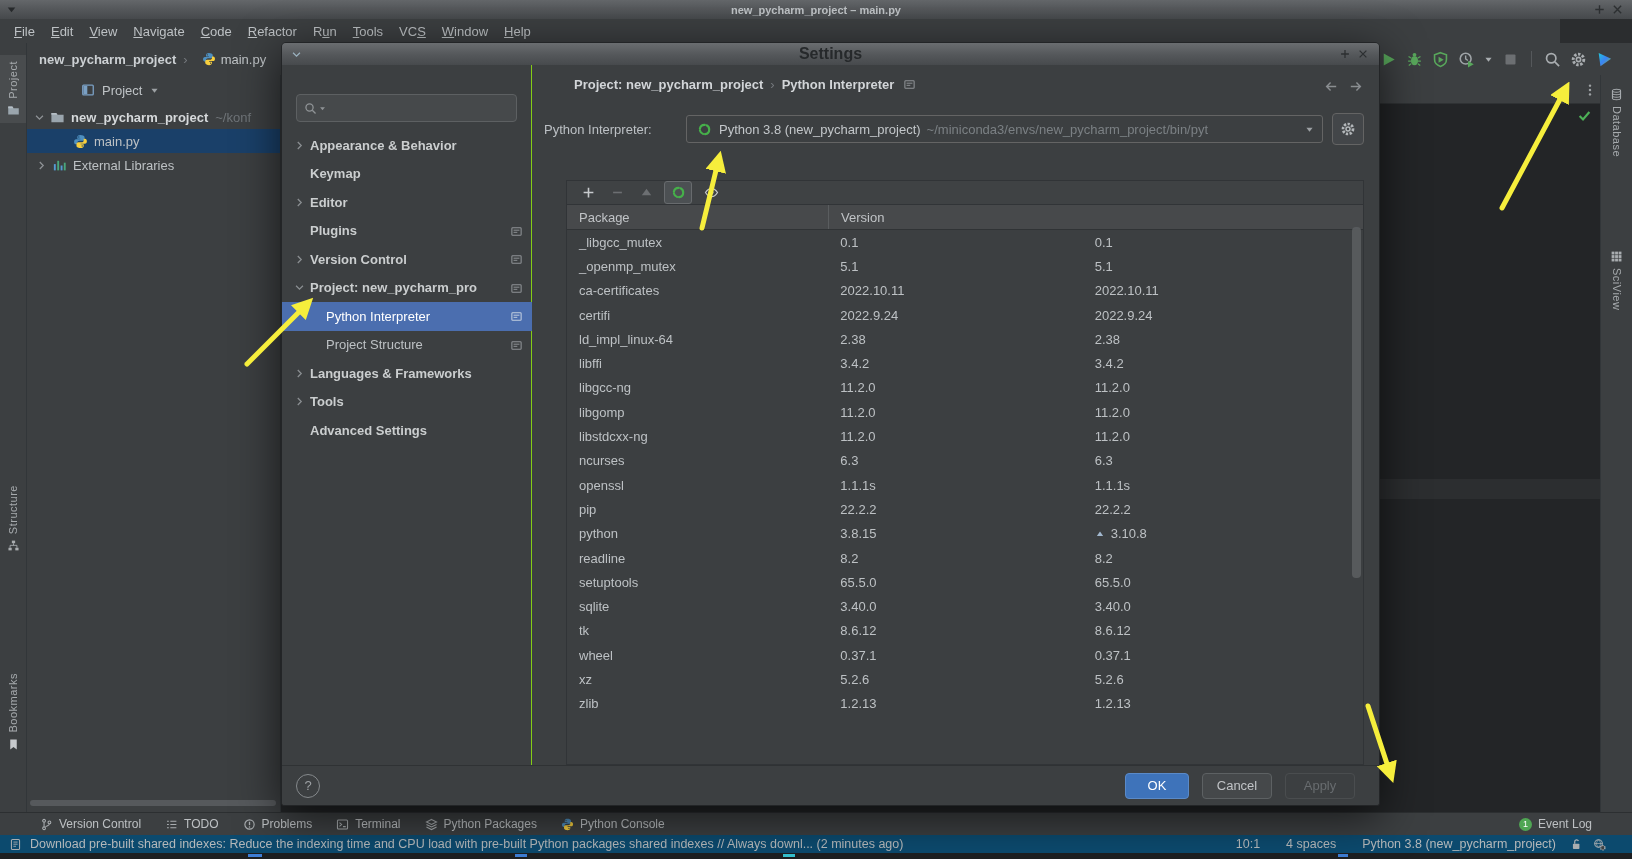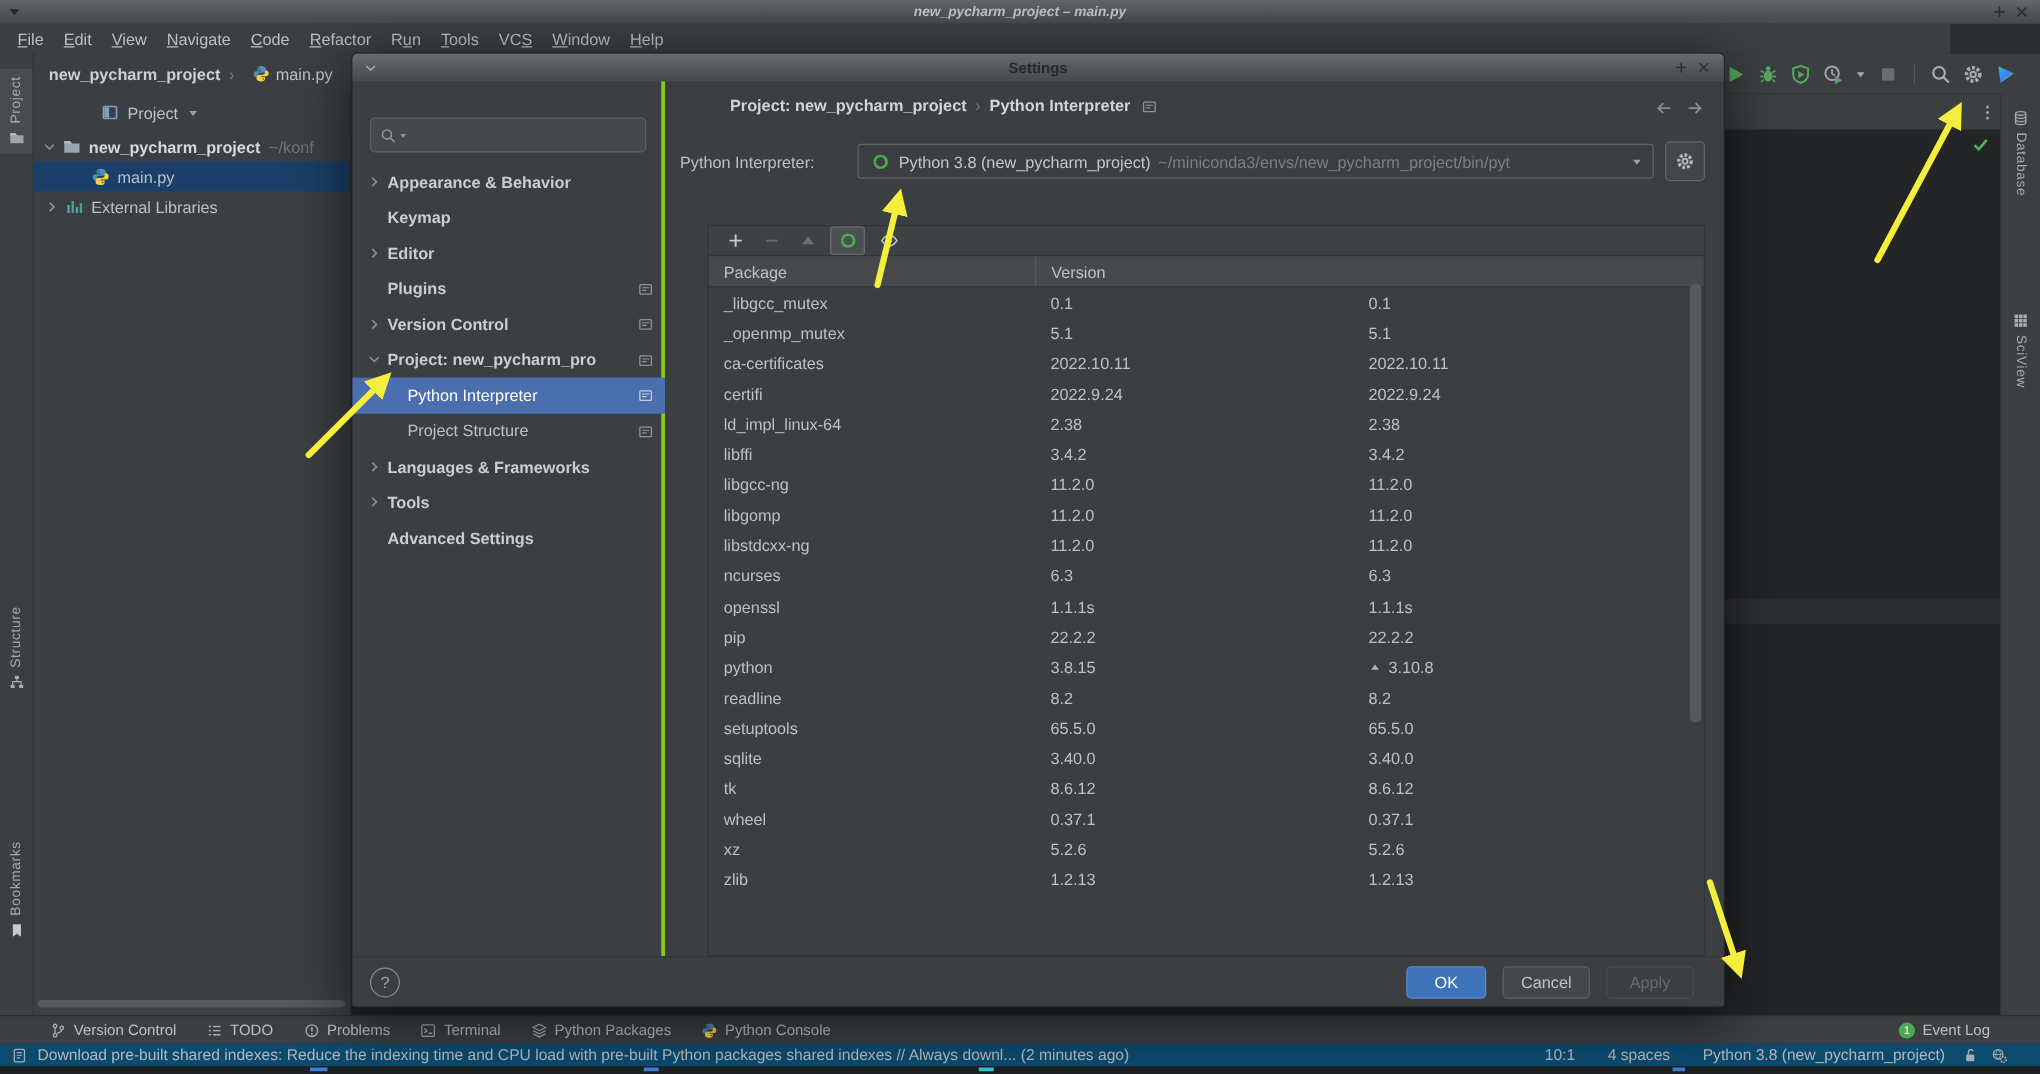--- a/index.html
+++ b/index.html
@@ -8,21 +8,21 @@
        -webkit-font-smoothing:antialiased;}
   .abs{position:absolute;}
   .icon{display:inline-flex;align-items:center;justify-content:center;flex:none;}
   .icon svg{width:100%;height:100%;display:block;}
 
   
   #titlebar{left:0;top:0;width:1632px;height:19px;
     background:linear-gradient(#64676a,#55585b 45%,#46494c);
     display:flex;align-items:center;justify-content:center;
     font-size:11px;font-weight:bold;color:#22252
-7;font-style:italic;}
+7;}
   #titlebar .wbtn{position:absolute;top:3px;width:13px;height:13px;color:#2c2f31;}
   #title-menu-caret{position:absolute;left:6px;top:4px;width:11px;height:11px;color:#26292b;}
   #menubar{left:0;top:19px;width:1560px;height:24px;background:#3c3f41;display:flex;align-items:center;padding-left:6px;box-sizing:border-box;}
   .menu-item{padding:2px 8px;color:#bdc1c4;cursor:default;}
   .menu-item u{text-decoration:underline;}
 
   #navbar{left:27px;top:43px;width:1605px;height:32px;background:#3c3f41;display:flex;align-items:center;padding-left:12px;box-sizing:border-box;}
   #nav-project{font-weight:bold;color:#ccd0d3;}
   .crumb-sep{color:#75797d;margin:0 7px;}
   #nav-file{color:#bfc3c6;margin-left:5px;}
@@ -62,39 +62,39 @@
   #editor-kebab{position:absolute;left:1302px;top:7px;width:14px;height:16px;color:#9da1a4;}
   #editor-check{position:absolute;left:1296px;top:33px;width:15px;height:15px;}
   #editor-band{position:absolute;left:1096px;top:404px;width:223px;height:20px;background:#2c2e30;}
 
   
   #dialog{left:281px;top:42px;width:1099px;height:764px;background:#3c3f41;
      border:1px solid #232527;box-sizing:border-box;border-radius:5px 5px 3px 3px;
      box-shadow:0 10px 45px rgba(0,0,0,.65);z-index:20;}
   #dlg-title{position:absolute;left:0;top:0;width:100%;height:22px;
      background:linear-gradient(#6a6d70,#54575a 55%,#474a4d);border-radius:4px 4px 0 0;
-     display:flex;align-items:center;justify-content:center;font-size:12px;font-weight:bold;color:#26292b;}
+     display:flex;align-items:center;justify-content:center;font-size:16px;font-weight:bold;color:#26292b;}
   #dlg-chevron{position:absolute;left:9px;top:6px;width:11px;height:11px;color:#9bb2bf;}
   .dlg-wbtn{position:absolute;top:5px;width:12px;height:12px;color:#2c2f31;}
-  #dlg-left{position:absolute;left:0;top:22px;bottom:40px;width:250px;border-right:3px solid #84cc16;box-sizing:border-box;}
+  #dlg-left{position:absolute;left:0;top:22px;bottom:40px;width:250px;border-right:1px solid #84cc16;box-sizing:border-box;}
   #dlg-search{position:absolute;left:14px;top:29px;width:221px;height:28px;background:#46494b;border:1px solid #5d6062;border-radius:4px;display:flex;align-items:center;padding-left:7px;box-sizing:border-box;}
   #dlg-search .icon{width:13px;height:13px;color:#8f9396;}
   #dlg-search .caret{width:7px;height:7px;margin-left:2px;color:#8f9396;}
   #settings-tree{position:absolute;left:0;top:66px;width:250px;}
   .st-row{display:flex;align-items:center;height:28.5px;position:relative;white-space:nowrap;overflow:hidden;color:#bdc1c4;}
   .st-row .chevcol{width:16px;margin-left:12px;display:flex;}
   .st-row .chevcol .icon{width:11px;height:11px;color:#8b8f92;}
   .st-row.child .chevcol{margin-left:28px;}
   .st-bold{font-weight:bold;color:#cbcecf;}
   .st-row.sel{background:#4b6eaf;color:#fff;}
   .st-row.sel .st-label{color:#fff;}
   .st-badge{position:absolute;right:9px;top:8px;width:13px;height:13px;color:#8f9396;}
   .st-row.sel .st-badge{color:#c3cfe0;}
 
-  #dlg-crumbs{position:absolute;left:262px;top:34px;display:flex;align-items:flex-end;font-weight:bold;color:#d2d5d8;padding-left:40px;}
+  #dlg-crumbs{position:absolute;left:252px;top:34px;display:flex;align-items:center;font-weight:bold;color:#d2d5d8;padding-left:40px;}
   #dlg-crumbs .crumb-sep{font-weight:normal;}
   #crumb-badge{width:13px;height:13px;margin-left:9px;color:#8f9396;}
   #dlg-nav-arrows{position:absolute;left:1042px;top:36px;display:flex;gap:9px;}
   #dlg-nav-arrows .icon{width:15px;height:15px;color:#8a8e91;}
 
   #interp-label{position:absolute;left:262px;top:79px;color:#bcc0c4;}
   #interp-combo{position:absolute;left:404px;top:72px;width:637px;height:28px;border:1px solid #646464;border-radius:3px;background:#3c3f41;display:flex;align-items:center;padding:0 8px 0 10px;box-sizing:border-box;white-space:nowrap;overflow:hidden;}
   #interp-combo .icon.conda{width:15px;height:15px;margin-right:7px;}
   #interp-name{color:#c3c7ca;}
   #interp-path{color:#7b8084;margin-left:6px;flex:1;overflow:hidden;}

